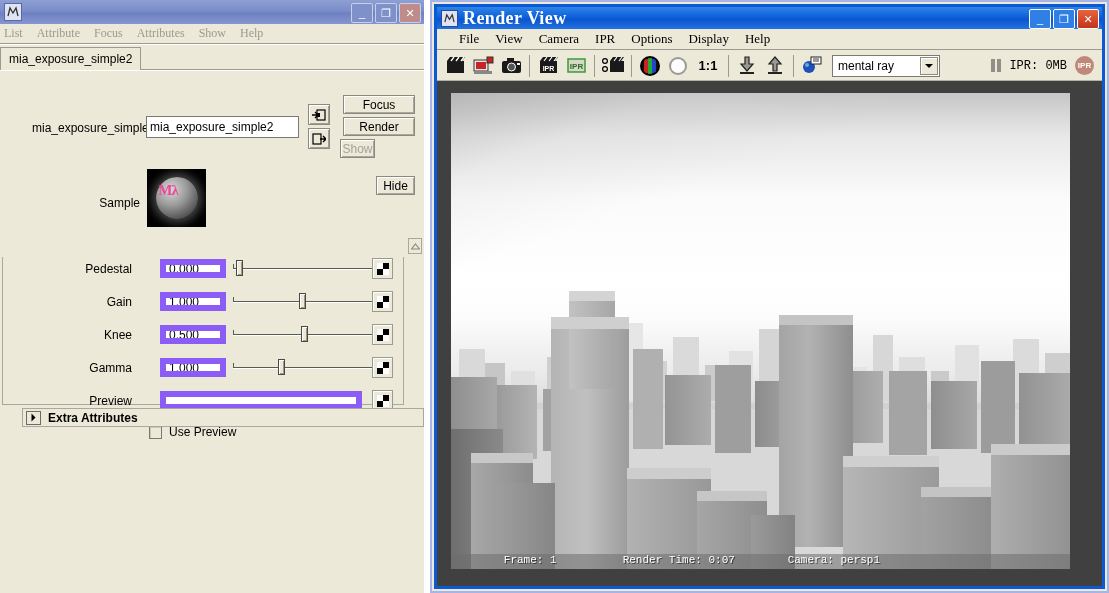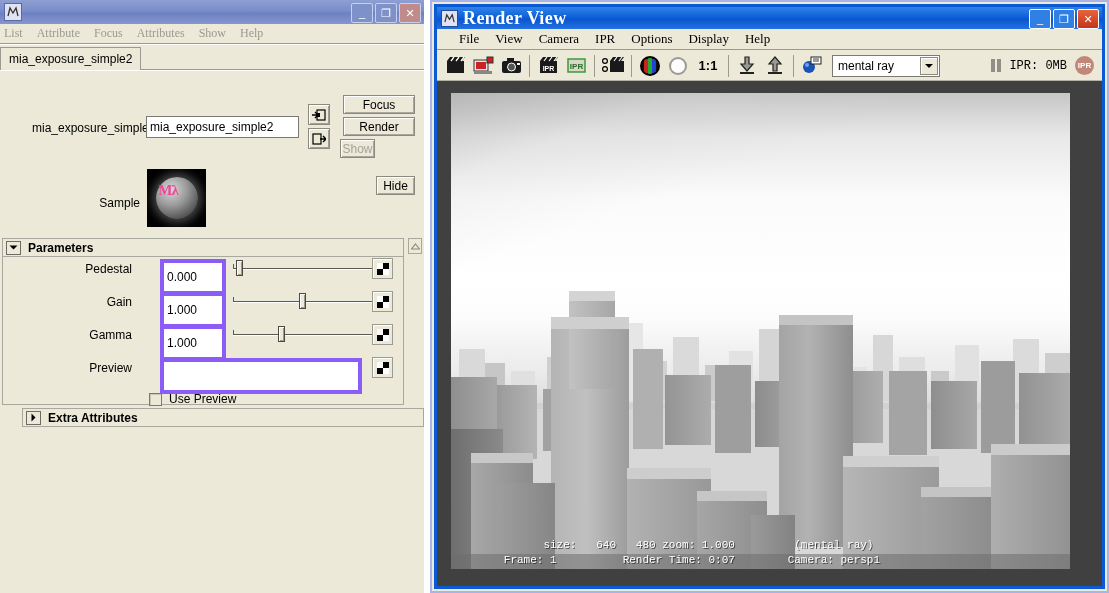--- a/index.html
+++ b/index.html
@@ -57,22 +57,22 @@
   
   .frame{position:absolute;left:2px;width:402px;height:19px;background:#ece9d8;
     border:1px solid #a8a89e;box-sizing:border-box;display:flex;align-items:center;}
   .framebtn{width:15px;height:14px;margin-left:3px;margin-right:7px;background:#ece9d8;
     border:1px solid #6c6c64;box-sizing:border-box;display:flex;align-items:center;justify-content:center;}
   .frametitle{font-size:12px;font-weight:bold;color:#000;}
   .panel{position:absolute;left:2px;width:402px;background:#ece9d8;border:1px solid #a8a89e;
     border-top:none;box-sizing:border-box;}
   .prow{position:relative;height:21px;margin:12px;}
   .plabel{position:absolute;right:259px;top:3px;font-size:12px;color:#000;white-space:nowrap;}
-  .pinput{position:absolute;left:145px;top:0;width:66px;height:36px;background:#fff;
-    border:4px solid #8b5cf6;box-sizing:border-box;font-size:12px;color:#000;padding:1px 3px;
+  .pinput{position:absolute;left:145px;top:0;width:66px;height:19px;background:#fff;
+    border:6px solid #8b5cf6;box-sizing:border-box;font-size:12px;color:#000;padding:1px 3px;
     font-family:"Liberation Sans",sans-serif;}
   .pinput.wide{width:202px;}
   .strack{position:absolute;left:218px;top:0;width:140px;height:19px;}
   .strack .line{position:absolute;left:0;top:9px;width:140px;height:2px;
     border-top:1px solid #5a5a52;border-bottom:1px solid #fff;box-sizing:border-box;}
   .strack .cap{position:absolute;top:5px;width:1px;height:5px;background:#5a5a52;}
   .shandle{position:absolute;top:1px;width:7px;height:16px;background:#ece9d8;
     border:1px solid #4a4a44;box-shadow:inset 1px 1px 0 #fff,inset -1px -1px 0 #9a9a90;box-sizing:border-box;}
   .checkbtn{position:absolute;left:357px;top:-1px;width:21px;height:21px;background:#ece9d8;
     border:1px solid #9a9a90;box-shadow:inset 1px 1px 0 #fff;box-sizing:border-box;
@@ -200,28 +200,20 @@
       <div class="txtbtn" style="left:376px;top:68px;width:39px;margin-top:37px;">Hide</div>
 
       <div class="samplelabel">Sample</div>
     </div>
 
     <div class="swatch">
       <div class="orb"></div>
       <div class="maya">Mλ</div>
     </div>
 
-    <div class="frame" style="top:238px;">
-      <div class="framebtn">
-        <svg width="9" height="7" viewBox="0 0 9 7">
-            <path d="M0.5 1.5 L4.5 5.5 L8.5 1.5" fill="#000"></path>
-          </svg>
-      </div>
-      <div class="frametitle">Parameters</div>
-    </div>
     <div class="scrollcol">
       <svg width="9" height="7" viewBox="0 0 9 7">
           <path d="M4.5 1 L8.5 6 L0.5 6 Z" fill="none" stroke="#8a8a80" stroke-width="1.2"></path>
         </svg>
     </div>
 
     <div class="panel" style="top:257px;height:148px;padding-top:0;">
 
       <div class="prow" style="margin-top:2px;">
         <div class="plabel">Pedestal</div>
@@ -252,20 +244,37 @@
         <div class="checkbtn">
           <div class="checker">
               <i></i>
               <i></i>
               <i></i>
               <i></i>
             </div>
         </div>
       </div>
 
+      <div class="prow" style="margin-top:3px;">
+        <div class="plabel">Knee</div>
+        <input class="pinput" value="0.500" style="">
+        <div class="strack">
+          <div class="line"></div>
+          <div class="cap" style="left:0;"></div>
+          <div class="shandle" style="left:68px;"></div>
+        </div>
+        <div class="checkbtn">
+          <div class="checker">
+              <i></i>
+              <i></i>
+              <i></i>
+              <i></i>
+            </div>
+        </div>
+      </div>
 
 
       <div class="prow" style="margin-top:3px;">
         <div class="plabel">Gamma</div>
         <input class="pinput" value="1.000" style="">
         <div class="strack">
           <div class="line"></div>
           <div class="cap" style="left:0;"></div>
           <div class="shandle" style="left:45px;"></div>
         </div>
@@ -507,21 +516,20 @@
             <div class="bldg" style="left:246px;bottom:68px;width:70px;height:10px;background:#c6c6c6;"></div>
             <div class="bldg" style="left:392px;bottom:0;width:96px;height:108px;background:linear-gradient(to right,#b6b6b6,#9a9a9a);"></div>
             <div class="bldg" style="left:392px;bottom:102px;width:96px;height:11px;background:#cfcfcf;"></div>
             <div class="bldg" style="left:470px;bottom:0;width:80px;height:78px;background:linear-gradient(to right,#a2a2a2,#8a8a8a);"></div>
             <div class="bldg" style="left:470px;bottom:72px;width:80px;height:10px;background:#c4c4c4;"></div>
             <div class="bldg" style="left:540px;bottom:0;width:79px;height:120px;background:linear-gradient(to right,#aeaeae,#929292);"></div>
             <div class="bldg" style="left:540px;bottom:114px;width:79px;height:11px;background:#cbcbcb;"></div>
             <div class="bldg" style="left:300px;bottom:0;width:44px;height:54px;background:linear-gradient(to right,#9a9a9a,#828282);"></div>
           </div>
 
-          <div class="statusline s1">              size:   640   480 zoom: 1.000         (mental ray)</div>
           <div class="statusline s2">        Frame: 1          Render Time: 0:07        Camera: persp1</div>
         </div>
       </div>
 
     </div>
   </div>
 
 </div>
 
 </body></html>

